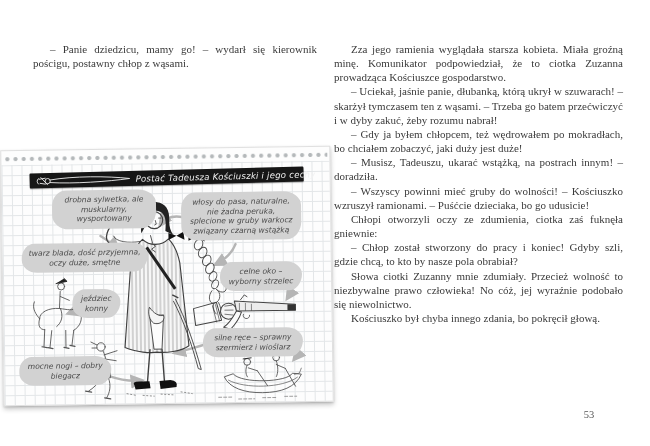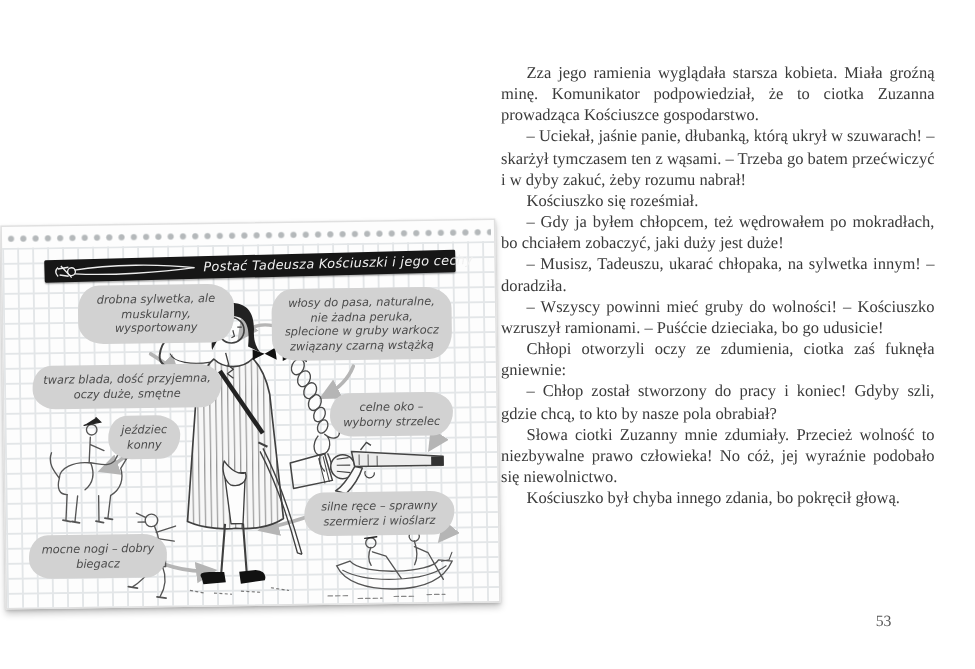--- a/index.html
+++ b/index.html
@@ -65,40 +65,40 @@
     border-radius:14px 18px 15px 17px / 16px 14px 18px 14px;
     color:#4b4b4b;
     font-family:"DejaVu Sans", sans-serif;
     font-style:italic;font-size:7.6px;line-height:9.6px;
     text-align:center;
     padding:5px 7px;
     box-sizing:border-box;
   }
   #bubble-1{left:50px;top:40px;width:104px;}
   #bubble-2{left:19px;top:93px;width:126px;}
-  #bubble-3{left:69px;top:127px;width:48px;font-style:italic;}
+  #bubble-3{left:69px;top:139px;width:48px;font-style:italic;}
   #bubble-4{left:15px;top:206px;width:92px;}
   #bubble-5{left:179px;top:44px;width:120px;}
   #bubble-6{left:217px;top:114px;width:82px;}
   #bubble-7{left:199px;top:180px;width:100px;}
   
   #sketches{position:absolute;left:0;top:0;width:328px;height:258px;}
 </style>
 </head>
 <body>
 
 <div class="col" id="left-col">
+  <p>– Panie dziedzicu, mamy go! – wydarł się kierownik pościgu, postawny chłop z wąsami.</p>
 </div>
 
 <div class="col" id="right-col">
   <p>Zza jego ramienia wyglądała starsza kobieta. Miała groźną minę. Komunikator podpowiedział, że to ciotka Zuzanna prowadząca Kościuszce gospodarstwo.</p>
   <p>– Uciekał, jaśnie panie, dłubanką, którą ukrył w szuwarach! – skarżył tymczasem ten z wąsami. – Trzeba go batem przećwiczyć i w dyby zakuć, żeby rozumu nabrał!</p>
-  <p>Kościuszko się roześmiał.</p>
   <p>– Gdy ja byłem chłopcem, też wędrowałem po mokradłach, bo chciałem zobaczyć, jaki duży jest duże!</p>
-  <p>– Musisz, Tadeuszu, ukarać chłopaka, na sylwetka innym! – doradziła.</p>
+  <p>– Musisz, Tadeuszu, ukarać wstążką, na postrach innym! – doradziła.</p>
   <p>– Wszyscy powinni mieć gruby do wolności! – Kościuszko wzruszył ramionami. – Puśćcie dzieciaka, bo go udusicie!</p>
   <p>Chłopi otworzyli oczy ze zdumienia, ciotka zaś fuknęła gniewnie:</p>
   <p>– Chłop został stworzony do pracy i koniec! Gdyby szli, gdzie chcą, to kto by nasze pola obrabiał?</p>
   <p>Słowa ciotki Zuzanny mnie zdumiały. Przecież wolność to niezbywalne prawo człowieka! No cóż, jej wyraźnie podobało się niewolnictwo.</p>
   <p>Kościuszko był chyba innego zdania, bo pokręcił głową.</p>
 </div>
 
 <div id="page-num">53</div>
 
 <div id="sheet">

